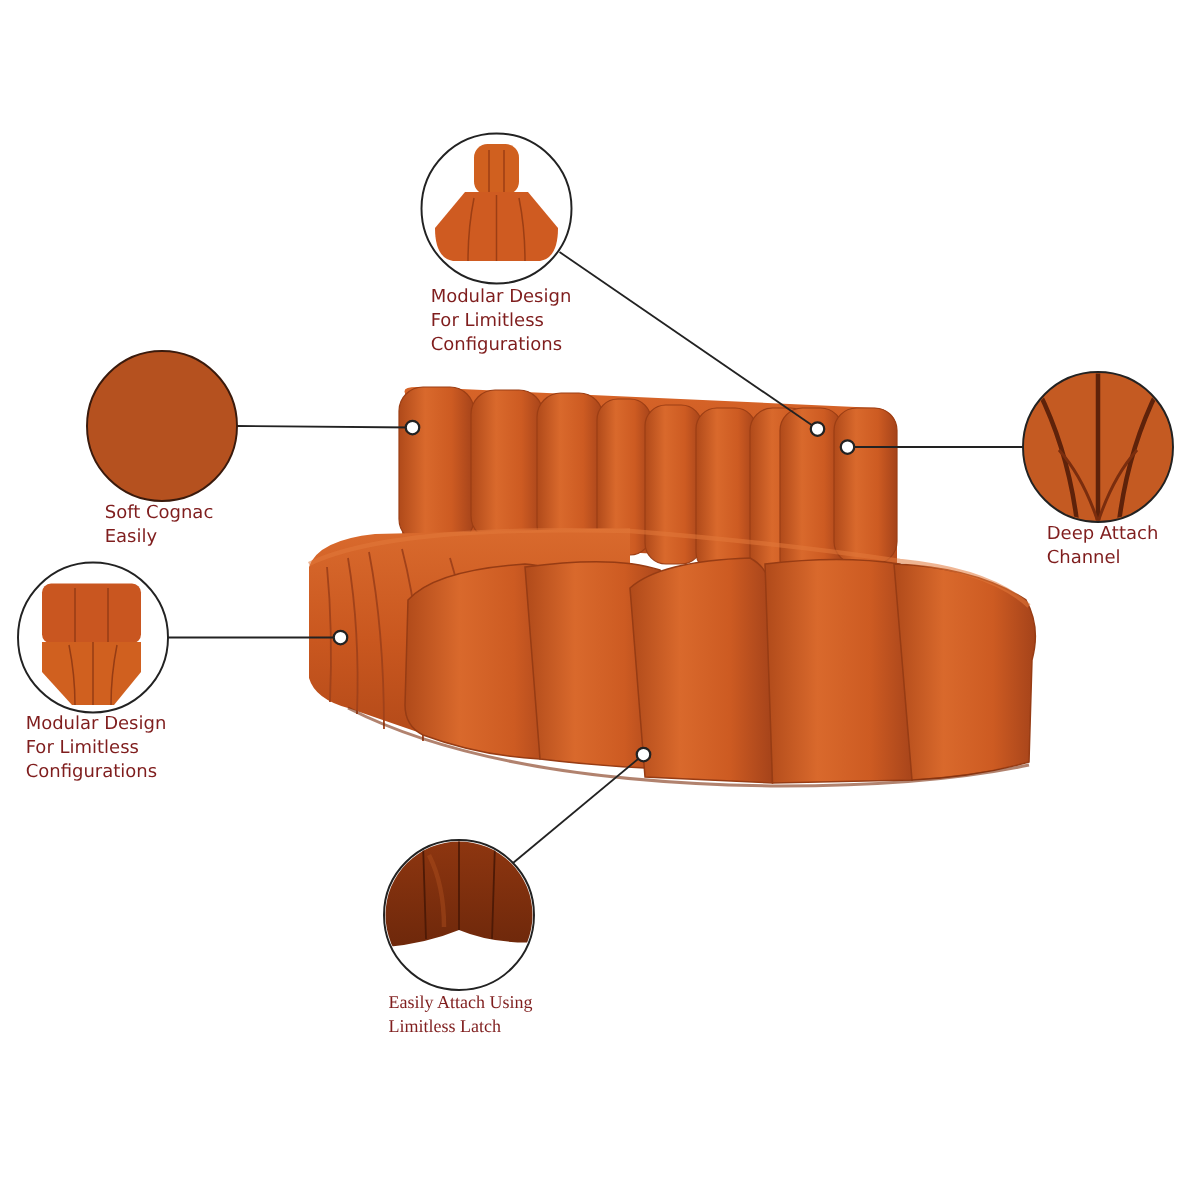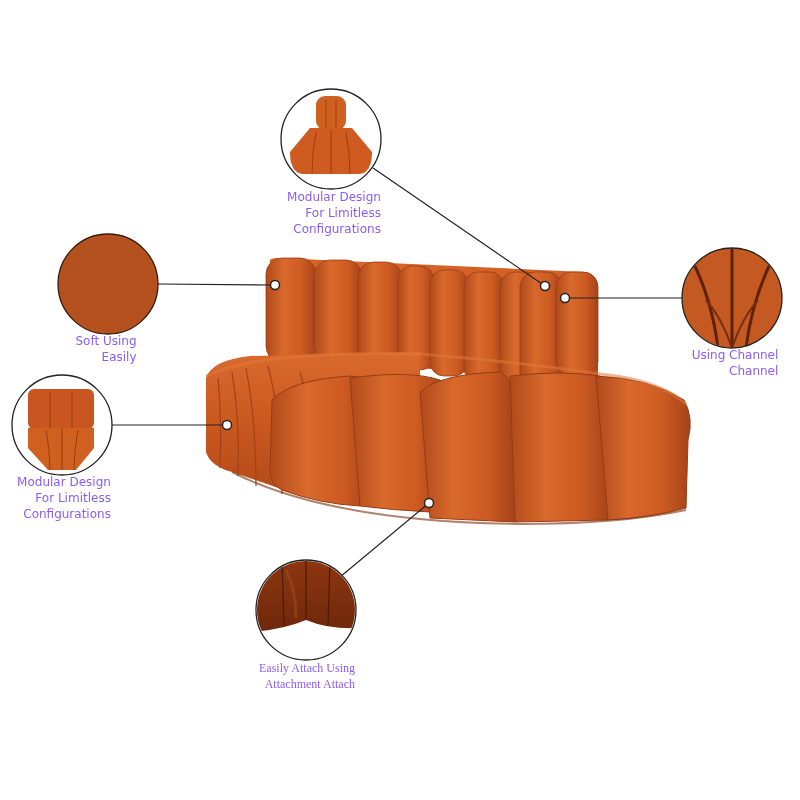--- a/index.html
+++ b/index.html
@@ -19,22 +19,22 @@
       left: 0; top: 0;
       width: 800px; height: 800px;
     }
     svg.art {
       position: absolute;
       left: 0; top: 0;
       width: 800px; height: 800px;
     }
     .label {
       position: absolute;
-      text-align: right;
-      color: #8b5cf6;
+      text-align: left;
+      color: #7f1d1d;
       font-size: 12px;
       line-height: 16px;
       white-space: nowrap;
       transform: translateX(-50%);
     }
     .label span { display: block; }
   </style>
 </head>
 <body>
 
@@ -182,33 +182,33 @@
     </g>
   </svg>
 
   <div class="label" style="left:334px; top:189px;">
     <span>Modular Design</span>
     <span>For Limitless</span>
     <span>Configurations</span>
   </div>
 
   <div class="label" style="left:106px; top:333px;">
-    <span>Soft Using</span>
+    <span>Soft Cognac</span>
     <span>Easily</span>
   </div>
 
   <div class="label" style="left:735px; top:347px;">
-    <span>Using Channel</span>
+    <span>Deep Attach</span>
     <span>Channel</span>
   </div>
 
   <div class="label" style="left:64px; top:474px;">
     <span>Modular Design</span>
     <span>For Limitless</span>
     <span>Configurations</span>
   </div>
 
   <div class="label" style="left:307px; top:660px;font-family:Liberation Serif, serif;">
     <span>Easily Attach Using</span>
-    <span>Attachment Attach</span>
+    <span>Limitless Latch</span>
   </div>
 
 </div>
 
 </body></html>

